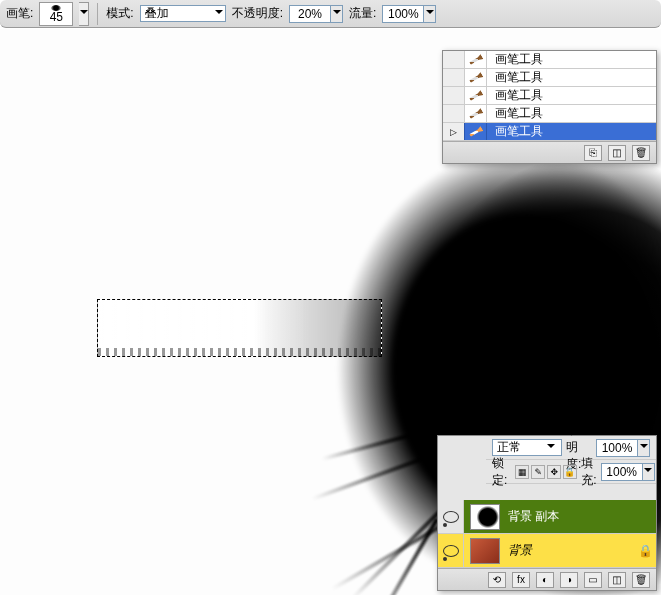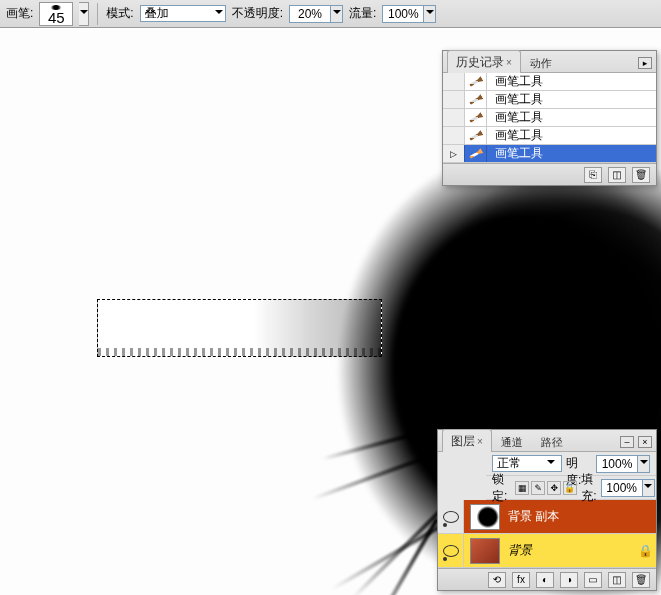--- a/index.html
+++ b/index.html
@@ -1,23 +1,23 @@
 <!DOCTYPE html>
 <html><head>
 <meta charset="utf-8">
 <style>
 * { margin: 0; padding: 0; box-sizing: border-box; font-family: "Microsoft YaHei", SimSun, sans-serif; font-size: 12px; }
 body { width: 661px; height: 595px; background: #fff; position: relative; overflow: hidden; }
 
 
-.toolbar { position: absolute; top: 0; left: 0; right: 0; height: 28px; background: linear-gradient(#e6e6e6,#d8d8d8); border-bottom: 1px solid #999; display: flex; align-items: center; padding: 0 6px; gap: 6px; }
+.toolbar { position: absolute; top: 0; left: 0; right: 0; height: 28px; background: linear-gradient(#e6e6e6,#d8d8d8); border-bottom: 1px solid #999; display: flex; align-items: center; padding: 0 6px; gap: 6px; border-radius: 6px; }
 .toolbar .lbl { color: #000; }
 .brush-swatch { display: inline-flex; flex-direction: column; align-items: center; width: 34px; height: 24px; border: 1px solid #999; background: #fff; cursor: pointer; }
 .brush-swatch .dot { width: 10px; height: 6px; background: radial-gradient(circle,#000 0%,#000 40%,#fff 100%); border-radius: 50%; margin-top: 2px;}
-.brush-swatch .sz { font-size: 15px; line-height: 1; }
+.brush-swatch .sz { font-size: 12px; line-height: 1; }
 .dropdown-caret { width: 10px; height: 24px; display:inline-flex;align-items:center;justify-content:center; border:1px solid #999;border-left:none;background:#eee;cursor:pointer;}
 .caret::after { content: ""; border: 4px solid transparent; border-top-color: #000; display: inline-block; margin-top:3px;}
 .sep { width: 1px; height: 22px; background: #aaa; margin: 0 2px; }
 .select { height: 17px; border: 1px solid #7e9db9; background: #fff; display: inline-flex; align-items: center; padding: 0 2px 0 4px; cursor:pointer;}
 .select .sel-text { min-width: 66px; }
 .select .caret { margin-left: 4px; }
 .num-field { display:inline-flex; align-items:flex-start; }
 .num-field input { width: 42px; height: 18px; border: 1px solid #7e9db9; text-align: center; background:#fff;}
 .num-field .caret-btn { width: 12px; height: 18px; border:1px solid #7e9db9; border-left:none; background:#e8e8e8; display:flex;align-items:center;justify-content:center;cursor:pointer;}
 .watermark { margin-left: auto; color: #bdbdbd; font-size: 11px; letter-spacing: 1px;}
@@ -55,21 +55,21 @@
 .hist-row .ptr { font-size:9px; color:#000; }
 .panel-footer { height: 22px; background: linear-gradient(#e4e4e4,#d4d4d4); border-top:1px solid #aaa; display:flex; align-items:center; justify-content:flex-end; gap:6px; padding:0 6px;}
 .ft-icon { width:18px;height:16px;border:1px solid #999;background:#eee;display:flex;align-items:center;justify-content:center;cursor:pointer;font-size:10px;}
 
 
 .layers { right: 4px; bottom: 4px; width: 220px; }
 .layers .row1, .layers .row2 { display:flex; align-items:center; height: 24px; padding: 0 6px; gap: 4px; border-bottom: 1px solid #ccc; margin-left: 48px;}
 .lock-icons { display:flex; gap:2px; margin-left:4px;}
 .lock-icons span { width:14px;height:14px;border:1px solid #aaa;display:inline-flex;align-items:center;justify-content:center;font-size:9px;cursor:pointer;}
 .layer-row { display:flex; align-items:center; height: 34px; border-bottom:1px solid #ccc; background:#fde047;}
-.layer-row.sel { background:#c2410c; color:#fff;}
+.layer-row.sel { background:#4d7c0f; color:#fff;margin-top:16px;}
 .layer-row .vis { width:26px;height:100%;border-right:1px solid #ccc;display:flex;align-items:center;justify-content:center;cursor:pointer;}
 .layer-row .eye::before{content:"";width:14px;height:10px;border:1px solid currentColor;border-radius:70% 70% 70% 70%;display:block;position:relative;}
 .layer-row .eye::after{content:"";width:4px;height:4px;background:currentColor;border-radius:50%;position:absolute;}
 .layer-row .vis{position:relative;color:#333;}
 .layer-row.sel .vis{color:#333;background:#e6e6e6;}
 .layer-row .thumb{width:30px;height:26px;border:1px solid #888;margin:0 6px;background:#fff;position:relative;}
 .layer-row .thumb.fur-th{background:radial-gradient(ellipse 14px 14px at 60% 50%,#000 0 60%,#fff 80%);}
 .layer-row .thumb.bg-th{background:linear-gradient(135deg,#c85a3a,#8b2e1a);}
 .layer-row .name{flex:1;padding-left:2px;}
 .layer-row .name.italic{font-style:italic;}
@@ -118,27 +118,20 @@
   <div class="tuft" style="left:320px;top:330px;transform:rotate(75deg)"></div>
   <div class="tuft" style="left:310px;top:330px;height:140px;transform:rotate(70deg)"></div>
   <div class="tuft" style="left:330px;top:400px;height:160px;transform:rotate(60deg)"></div>
   <div class="tuft" style="left:350px;top:430px;height:140px;transform:rotate(45deg)"></div>
   <div class="tuft" style="left:360px;top:470px;height:150px;transform:rotate(30deg)"></div>
   <div class="sel-rect"></div>
   <div class="cursor-ring"></div>
 </div>
 
 <div class="panel history">
-  <div class="panel-header">
-    <div class="tab active"><span>历史记录</span><span class="tab-close">×</span></div>
-    <div class="tab">动作</div>
-    <div class="panel-right-icons">
-      <div class="pr-icon">▸</div>
-    </div>
-  </div>
   <div class="panel-body">
     <div class="hist-row">
         <div class="col-a"></div>
         <div class="col-b">
           <span class="ico-brush"></span>
         </div>
         <span class="txt">画笔工具</span>
       </div>
     <div class="hist-row">
         <div class="col-a"></div>
@@ -172,29 +165,20 @@
       </div>
   </div>
   <div class="panel-footer">
     <div class="ft-icon">⎘</div>
     <div class="ft-icon">◫</div>
     <div class="ft-icon">🗑</div>
   </div>
 </div>
 
 <div class="panel layers">
-  <div class="panel-header">
-    <div class="tab active"><span>图层</span><span class="tab-close">×</span></div>
-    <div class="tab">通道</div>
-    <div class="tab">路径</div>
-    <div class="panel-right-icons">
-      <div class="pr-icon">–</div>
-      <div class="pr-icon">×</div>
-    </div>
-  </div>
   <div class="row1">
     <div class="select" style="min-width:70px">
       <span class="sel-text" style="min-width:46px">正常</span>
       <span class="caret"></span>
     </div>
     <span class="lbl">不透明度:</span>
     <div class="num-field">
       <input value="100%" style="">
       <div class="caret-btn">
           <span class="caret"></span>

